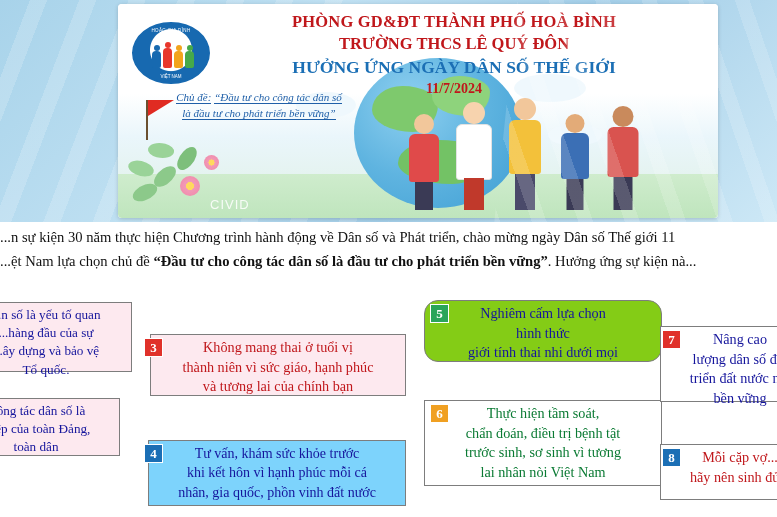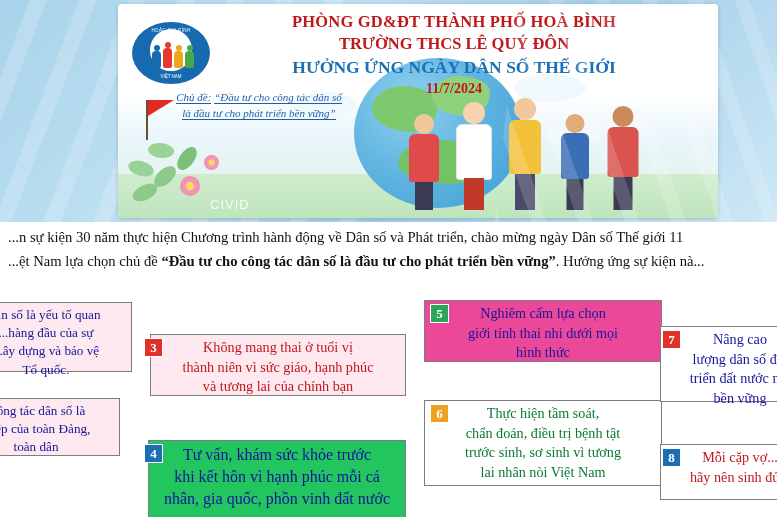--- a/index.html
+++ b/index.html
@@ -255,21 +255,21 @@
     position: absolute;
     left: 0;
     top: 226px;
     width: 777px;
     font-family: "Liberation Serif", serif;
     font-size: 14.6px;
     line-height: 1.62;
     color: #111111;
     white-space: nowrap;
   }
-  .body-text .line { height: 24px; margin-left: 8px; }
+  .body-text .line { height: 24px; }
   .body-text b { font-weight: bold; }
 
   
   .msg {
     position: absolute;
     box-sizing: border-box;
     border: 1px solid #7d7d7d;
     padding: 3px 6px 4px 6px;
     font-family: "Liberation Serif", serif;
     text-align: center;
@@ -287,22 +287,22 @@
     font-size: 13px;
     line-height: 18px;
     text-align: center;
     border: 1px solid #ffffff;
   }
 
   
   #box1 { left: -40px; top: 302px; width: 172px; height: 70px; background: #fde9ef; color: #15159c; font-size: 13.2px; }
   #box2 { left: -48px; top: 398px; width: 168px; height: 58px; background: #fde9ef; color: #15159c; font-size: 13.2px; }
   #box3 { left: 150px; top: 334px; width: 256px; height: 62px; background: #fde9ef; color: #c0171b; font-size: 14.2px; }
-  #box4 { left: 148px; top: 440px; width: 258px; height: 78px; background: #22c55e; color: #15159c; font-size: 16px; }
-  #box5 { left: 424px; top: 300px; width: 238px; height: 62px; background: #ec4899; color: #15159c; font-size: 14.2px; }
+  #box4 { left: 148px; top: 440px; width: 258px; height: 66px; background: #7dd3fc; color: #15159c; font-size: 14px; }
+  #box5 { left: 424px; top: 300px; width: 238px; height: 62px; background: #84cc16; color: #15159c; font-size: 14.2px; border-radius: 14px; }
   #box6 { left: 424px; top: 400px; width: 238px; height: 86px; background: #ffffff; color: #0a7a33; font-size: 14.2px; }
   #box7 { left: 660px; top: 326px; width: 160px; height: 76px; background: #ffffff; color: #15159c; font-size: 14.2px; }
   #box8 { left: 660px; top: 444px; width: 160px; height: 56px; background: #ffffff; color: #c0171b; font-size: 14.2px; }
 
   #num3 { left: 144px; top: 338px; background: #e0312a; }
   #num4 { left: 144px; top: 444px; background: #1b6fb5; }
   #num5 { left: 430px; top: 304px; background: #2aa55a; }
   #num6 { left: 430px; top: 404px; background: #f0a022; }
   #num7 { left: 662px; top: 330px; background: #e0312a; }
   #num8 { left: 662px; top: 448px; background: #1b6fb5; }
@@ -424,22 +424,22 @@
 
   <div class="msg" id="box4">
     <span class="txt">Tư vấn, khám sức khỏe trước</span>
     <span class="txt">khi kết hôn vì hạnh phúc mỗi cá</span>
     <span class="txt">nhân, gia quốc, phồn vinh đất nước</span>
   </div>
   <div class="num" id="num4">4</div>
 
   <div class="msg" id="box5">
     <span class="txt">Nghiêm cấm lựa chọn</span>
+    <span class="txt">hình thức</span>
     <span class="txt">giới tính thai nhi dưới mọi</span>
-    <span class="txt">hình thức</span>
   </div>
   <div class="num" id="num5">5</div>
 
   <div class="msg" id="box6">
     <span class="txt">Thực hiện tầm soát,</span>
     <span class="txt">chẩn đoán, điều trị bệnh tật</span>
     <span class="txt">trước sinh, sơ sinh vì tương</span>
     <span class="txt">lai nhân nòi Việt Nam</span>
   </div>
   <div class="num" id="num6">6</div>

